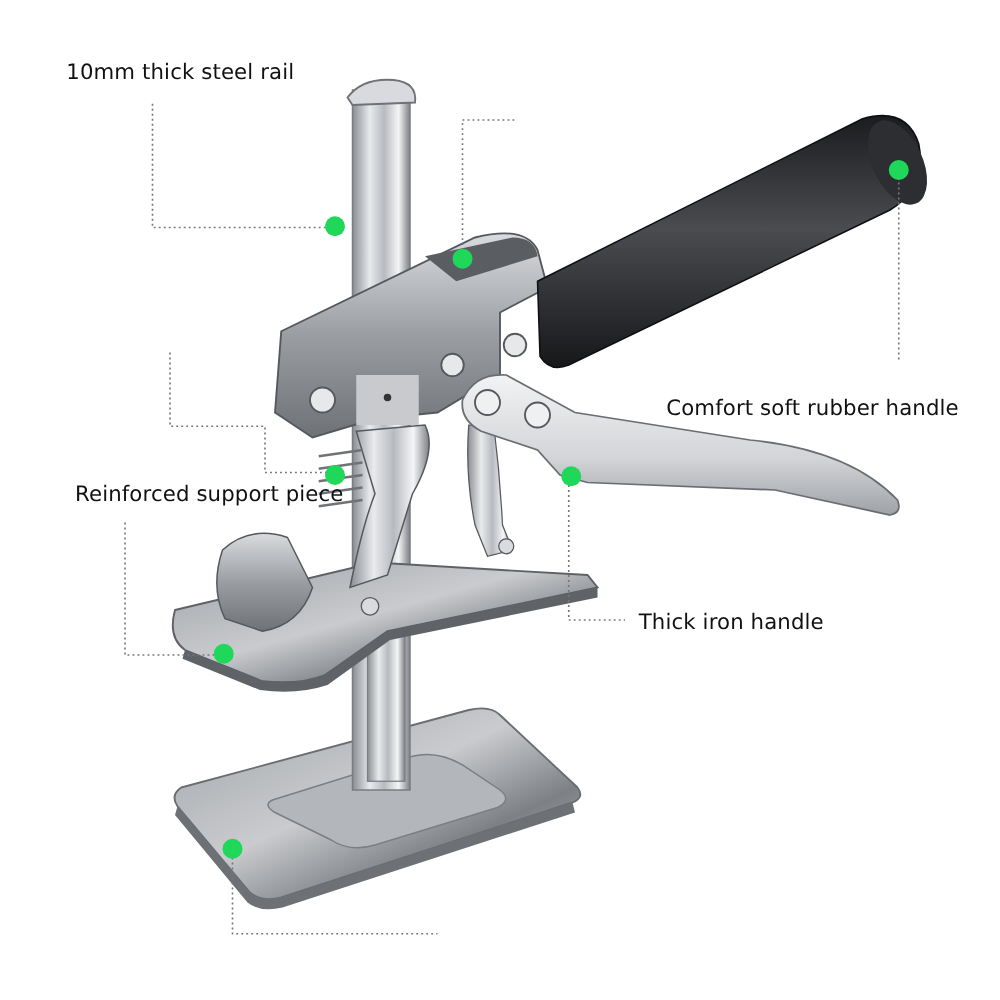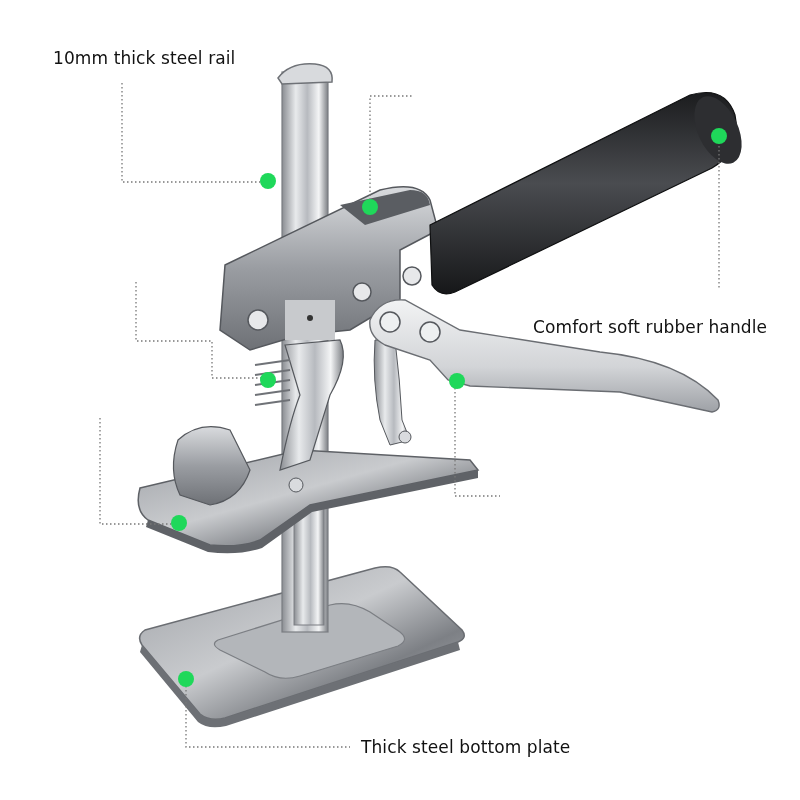--- a/index.html
+++ b/index.html
@@ -113,14 +113,15 @@
       <circle cx="719" cy="136" r="8"></circle>
       <circle cx="268" cy="380" r="8"></circle>
       <circle cx="179" cy="523" r="8"></circle>
       <circle cx="457" cy="381" r="8"></circle>
       <circle cx="186" cy="679" r="8"></circle>
     </g>
   </svg>
 
   <span class="label" style="left:53px; top:48px;">10mm thick steel rail</span>
   <span class="label" style="left:533px; top:280px;margin-top:37px;">Comfort soft rubber handle</span>
-  <span class="label" style="left:361px; top:737px;">Thick steel bottom plate</span>
+  <span class="label" style="left:60px; top:386px;">Reinforced support piece</span>
+  <span class="label" style="left:511px; top:488px;">Thick iron handle</span>
 </div>
 
 </body></html>

